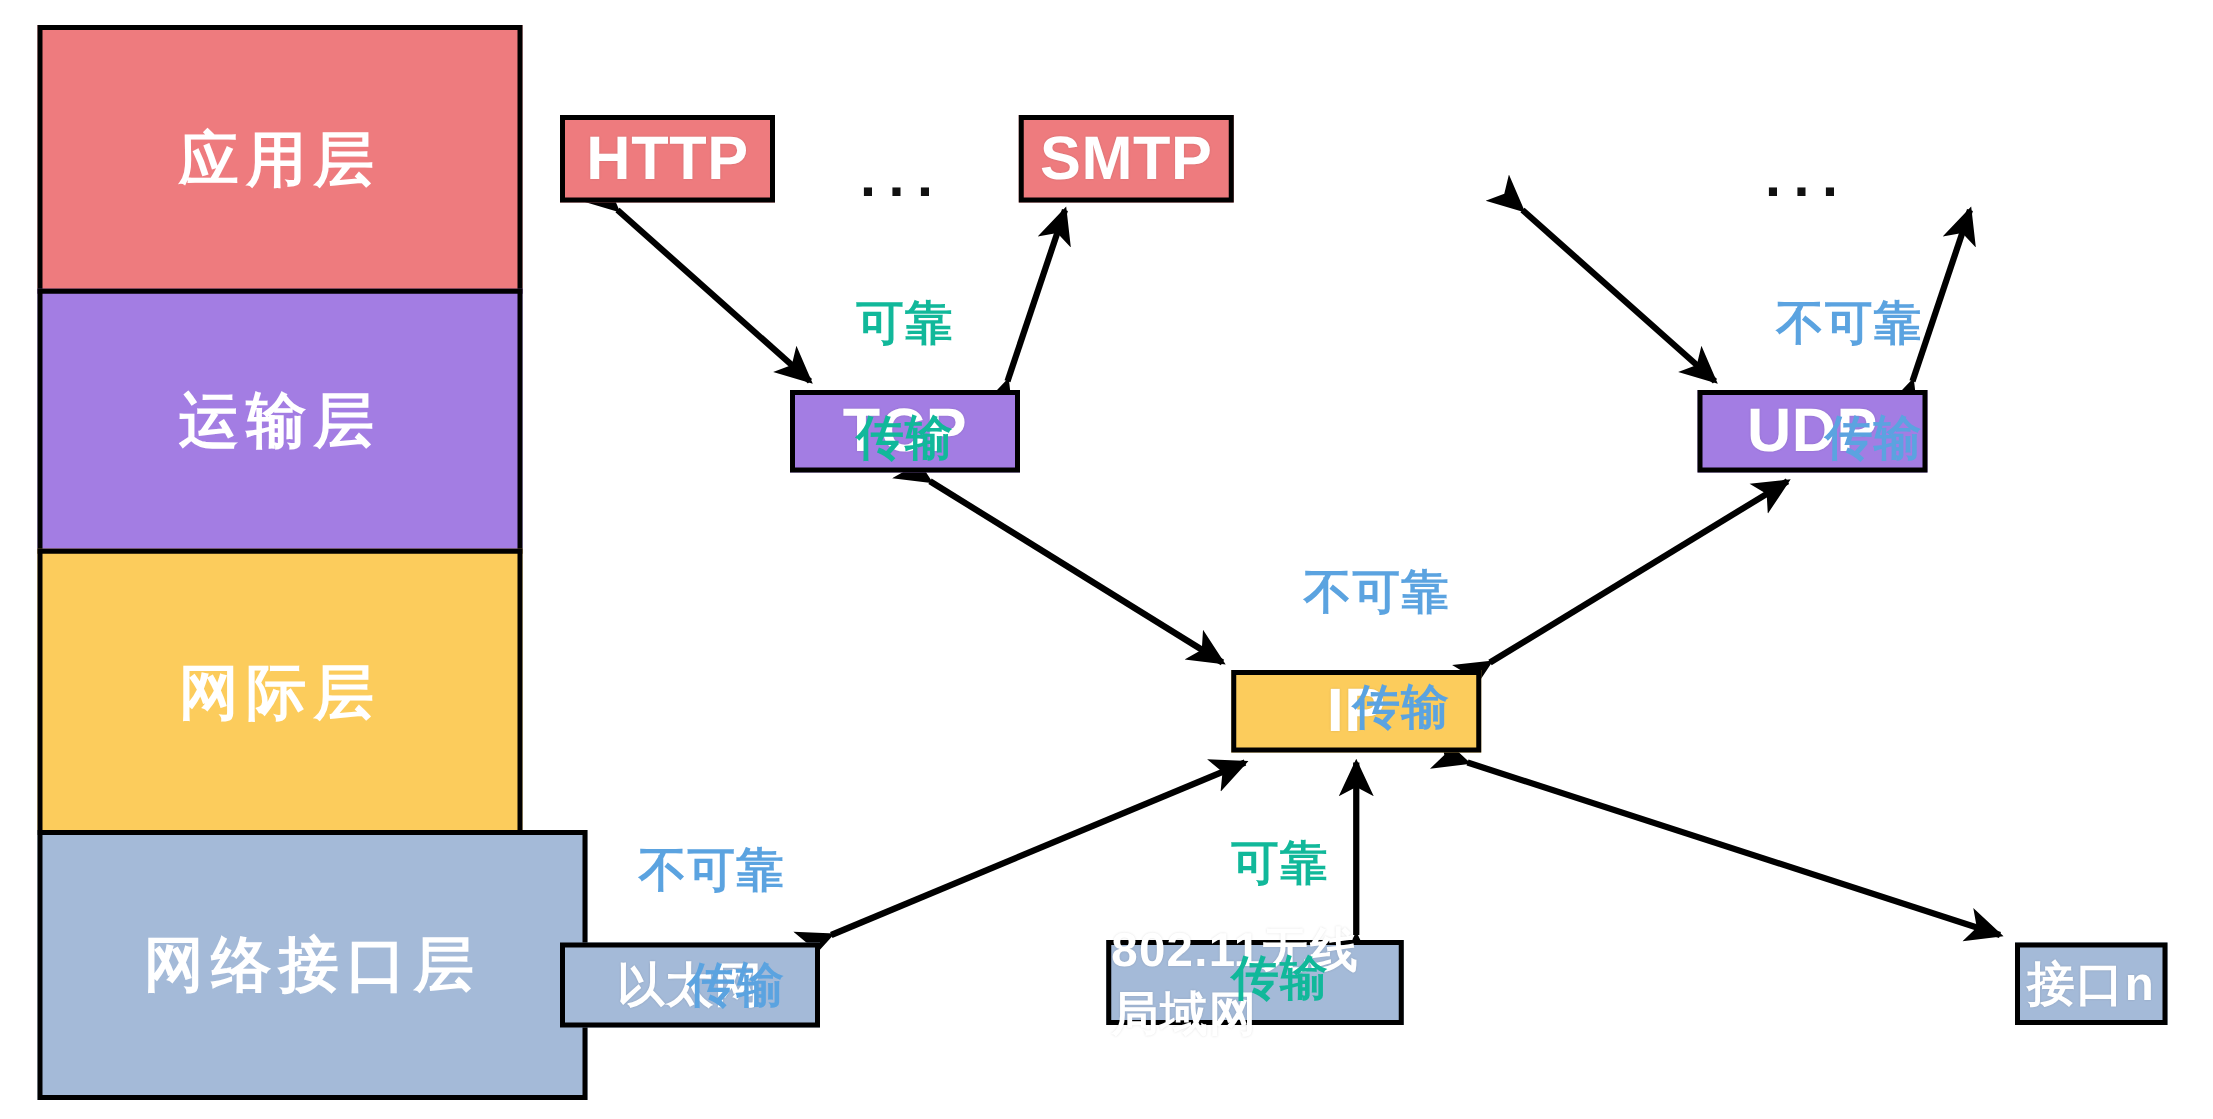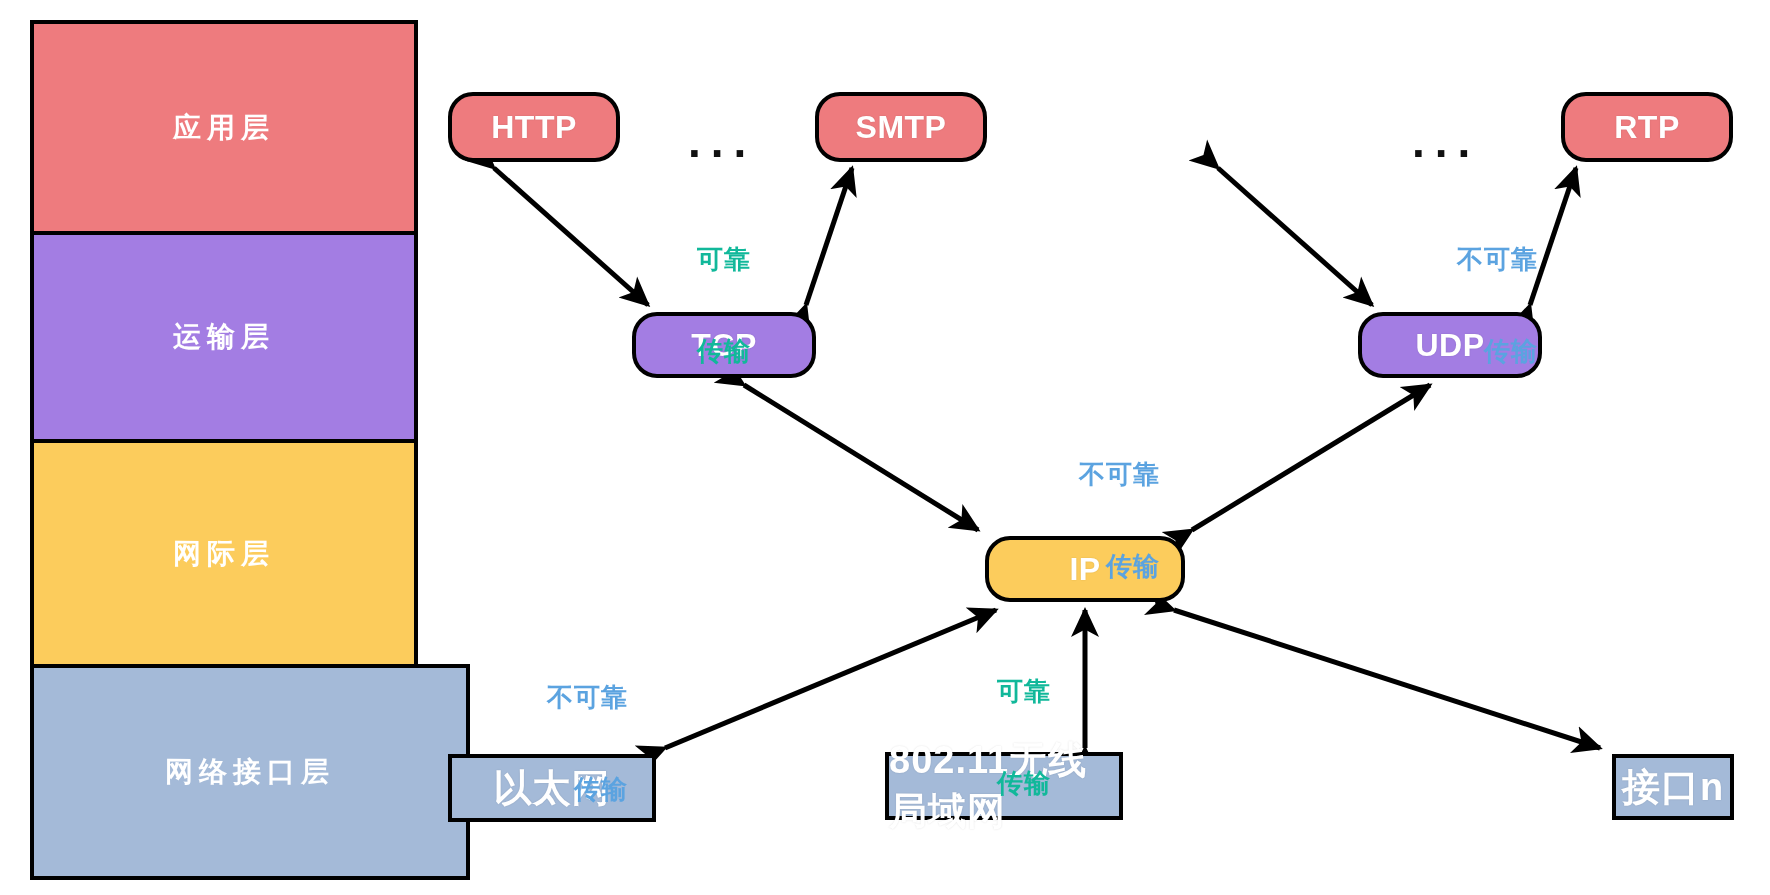--- a/index.html
+++ b/index.html
@@ -8,33 +8,33 @@
   #stage{position:relative;width:1770px;height:895px;background:#fff;}
 
   
   .box{position:absolute;box-sizing:border-box;border:4px solid #000;
        display:flex;align-items:center;justify-content:center;
        color:#ffffff;font-weight:bold;letter-spacing:.5px;
        text-shadow:0 0 2px rgba(0,0,0,.12);}
   .layer{position:absolute;box-sizing:border-box;border:4px solid #000;
          display:flex;align-items:center;justify-content:center;
          color:#ffffff;font-weight:bold;}
-  .layer span{font-size:28px;letter-spacing:6px;}
+  .layer span{font-size:48px;letter-spacing:6px;}
 
   .app   {background:#EE7B7E;}
   .trans {background:#A37DE3;}
   .inet  {background:#FCCC5C;}
   .link  {background:#A4BAD8;}
 
   
-  .proto{font-size:32px;border-radius:25px;}
+  .proto{font-size:49px;}
   .protoCn{font-size:38px;letter-spacing:1px;}
 
   
-  .lab{position:absolute;font-weight:bold;font-size:26px;line-height:46px;
+  .lab{position:absolute;font-weight:bold;font-size:38px;line-height:46px;
        text-align:center;white-space:pre-line;letter-spacing:1px;}
   .lab.green{color:#11B89A;}
   .lab.blue {color:#5BA3E0;text-align:right;}
 
   .dots{position:absolute;font-size:46px;font-weight:bold;color:#111;
         letter-spacing:10px;line-height:1;}
 
   svg.arrows{position:absolute;left:0;top:0;width:1770px;height:895px;
              pointer-events:none;}
 </style>
@@ -93,23 +93,20 @@
 
   <div class="dots" style="left:688px;top:118px;">...</div>
 
   <div class="box app proto" style="left:815px;top:92px;width:172px;height:70px;">
     <span>SMTP</span>
   </div>
 
 
   <div class="dots" style="left:1412px;top:118px;">...</div>
 
-  <div class="box app proto" style="left:1561px;top:92px;width:172px;height:70px;">
-    <span>RTP</span>
-  </div>
 
   <div class="box trans proto" style="left:632px;top:312px;width:184px;height:66px;">
     <span>TCP</span>
   </div>
 
   <div class="box trans proto" style="left:1358px;top:312px;width:184px;height:66px;">
     <span>UDP</span>
   </div>
 
   <div class="box inet proto" style="left:985px;top:536px;width:200px;height:66px;">

